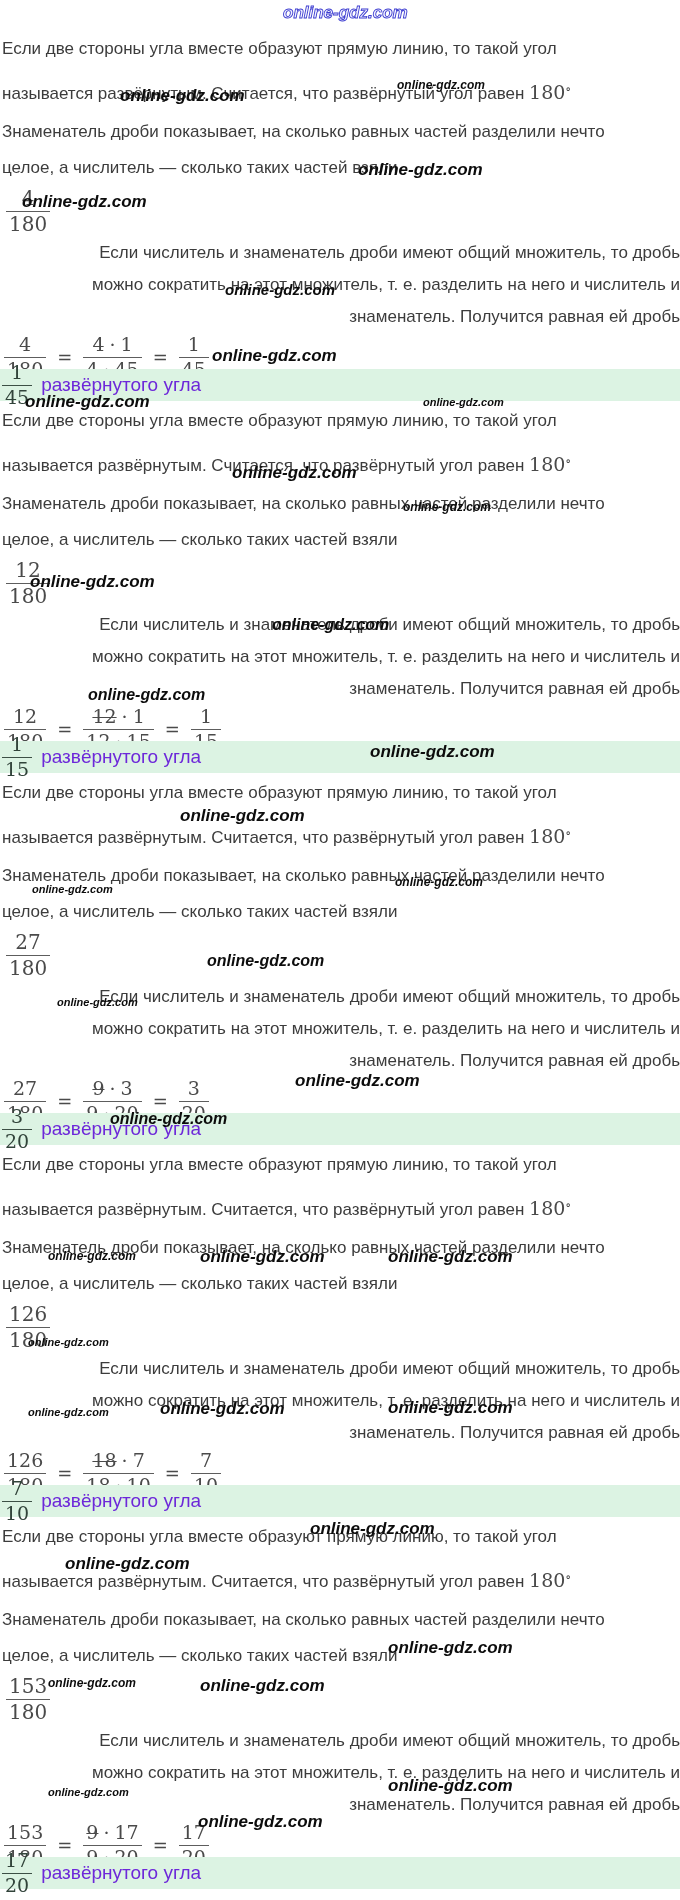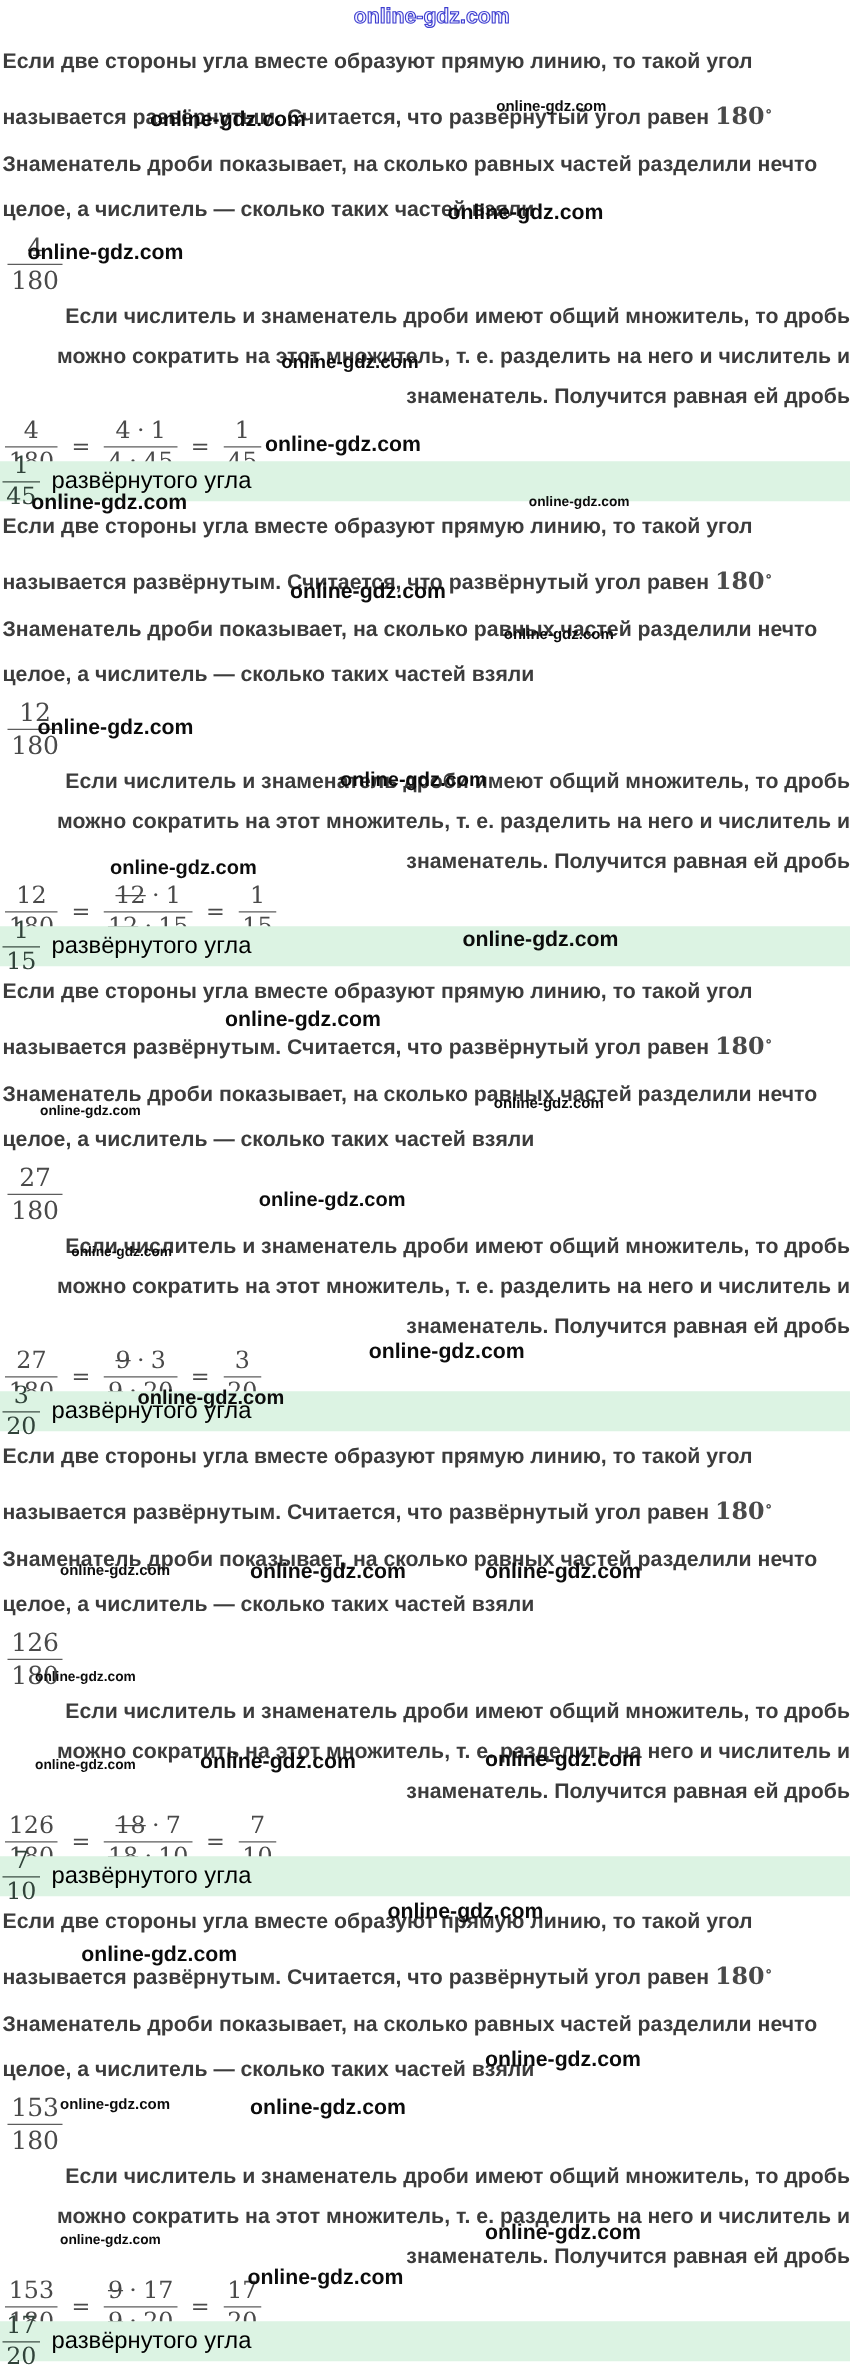--- a/index.html
+++ b/index.html
@@ -1,41 +1,41 @@
 <!DOCTYPE html>
 <html><head>
 <meta charset="utf-8">
 <style>
   html,body{margin:0;padding:0;background:#fff;}
   .page{position:relative;width:680px;height:1900px;overflow:hidden;background:#fff;
         font-family:"Liberation Sans",sans-serif;color:#3c3c3c;padding-top:28px;box-sizing:border-box;}
   .block{position:relative;height:372px;overflow:visible;}
-  .t-line{margin:0 0 0 2px;font-size:17px;white-space:nowrap;font-weight:bold;}
+  .t-line{margin:0 0 0 2px;font-size:17px;white-space:nowrap;}
   .p1 .t-line{line-height:41px;}
   .p2 .t-line{line-height:36px;}
   .p3 .t-line{line-height:32px;text-align:right;}
   .math-inline{font-family:"DejaVu Serif",serif;color:#4a4a4a;font-size:19px;}
   .math-inline sup{font-size:12px;vertical-align:6px;}
   .frac{display:inline-flex;flex-direction:column;text-align:center;
         font-family:"DejaVu Serif",serif;color:#4a4a4a;vertical-align:middle;line-height:1.05;}
   .frac .fnum{display:block;padding:0 3px 2px 3px;}
   .frac .fden{display:block;border-top:1.5px solid #5d5d5d;padding:2px 3px 0 3px;}
   .display-frac{font-size:20px;margin:2px 0 2px 6px;}
   .equation{display:flex;align-items:center;font-size:19px;margin:2px 0 0 4px;
             font-family:"DejaVu Serif",serif;color:#4a4a4a;}
   .eq-sign{margin:0 11px;font-size:18px;}
   .mdot{margin:0 5px;}
   .cancel{text-decoration:line-through;text-decoration-thickness:1px;}
   .answer-strip{position:absolute;left:0;right:0;top:341px;height:32px;background:#dcf3e3;
                 display:flex;align-items:center;overflow:visible;}
   .answer-frac{font-size:19px;color:#31433a;margin:-9px 0 -9px 2px;}
   .answer-frac .fden{border-top-color:#3c4f45;}
-  .answer-label{margin-left:9px;font-size:19px;color:#000000;}
+  .answer-label{margin-left:9px;font-size:19px;color:#6d28d9;}
   .wm-layer{position:absolute;left:0;top:0;width:100%;height:100%;pointer-events:none;z-index:5;}
-  .wm{position:absolute;white-space:nowrap;color:#0c0c0c;font-family:"Liberation Sans",sans-serif;}
+  .wm{position:absolute;white-space:nowrap;color:#0c0c0c;font-family:"Liberation Sans",sans-serif;font-style:italic;}
   .wm-blue{font-size:17px;font-weight:700;color:#3d3dd0;-webkit-text-stroke:0.9px #3d3dd0;-webkit-text-fill-color:#f2f2ff;}
   .wm-bold{font-size:17px;font-weight:700;}
   .wm-bold-md{font-size:16px;font-weight:700;}
   .wm-bold-sm{font-size:15px;font-weight:700;}
   .wm-small{font-size:12px;font-weight:700;}
   .wm-tiny{font-size:11px;font-weight:600;}
 </style>
 </head>
 <body>
 

